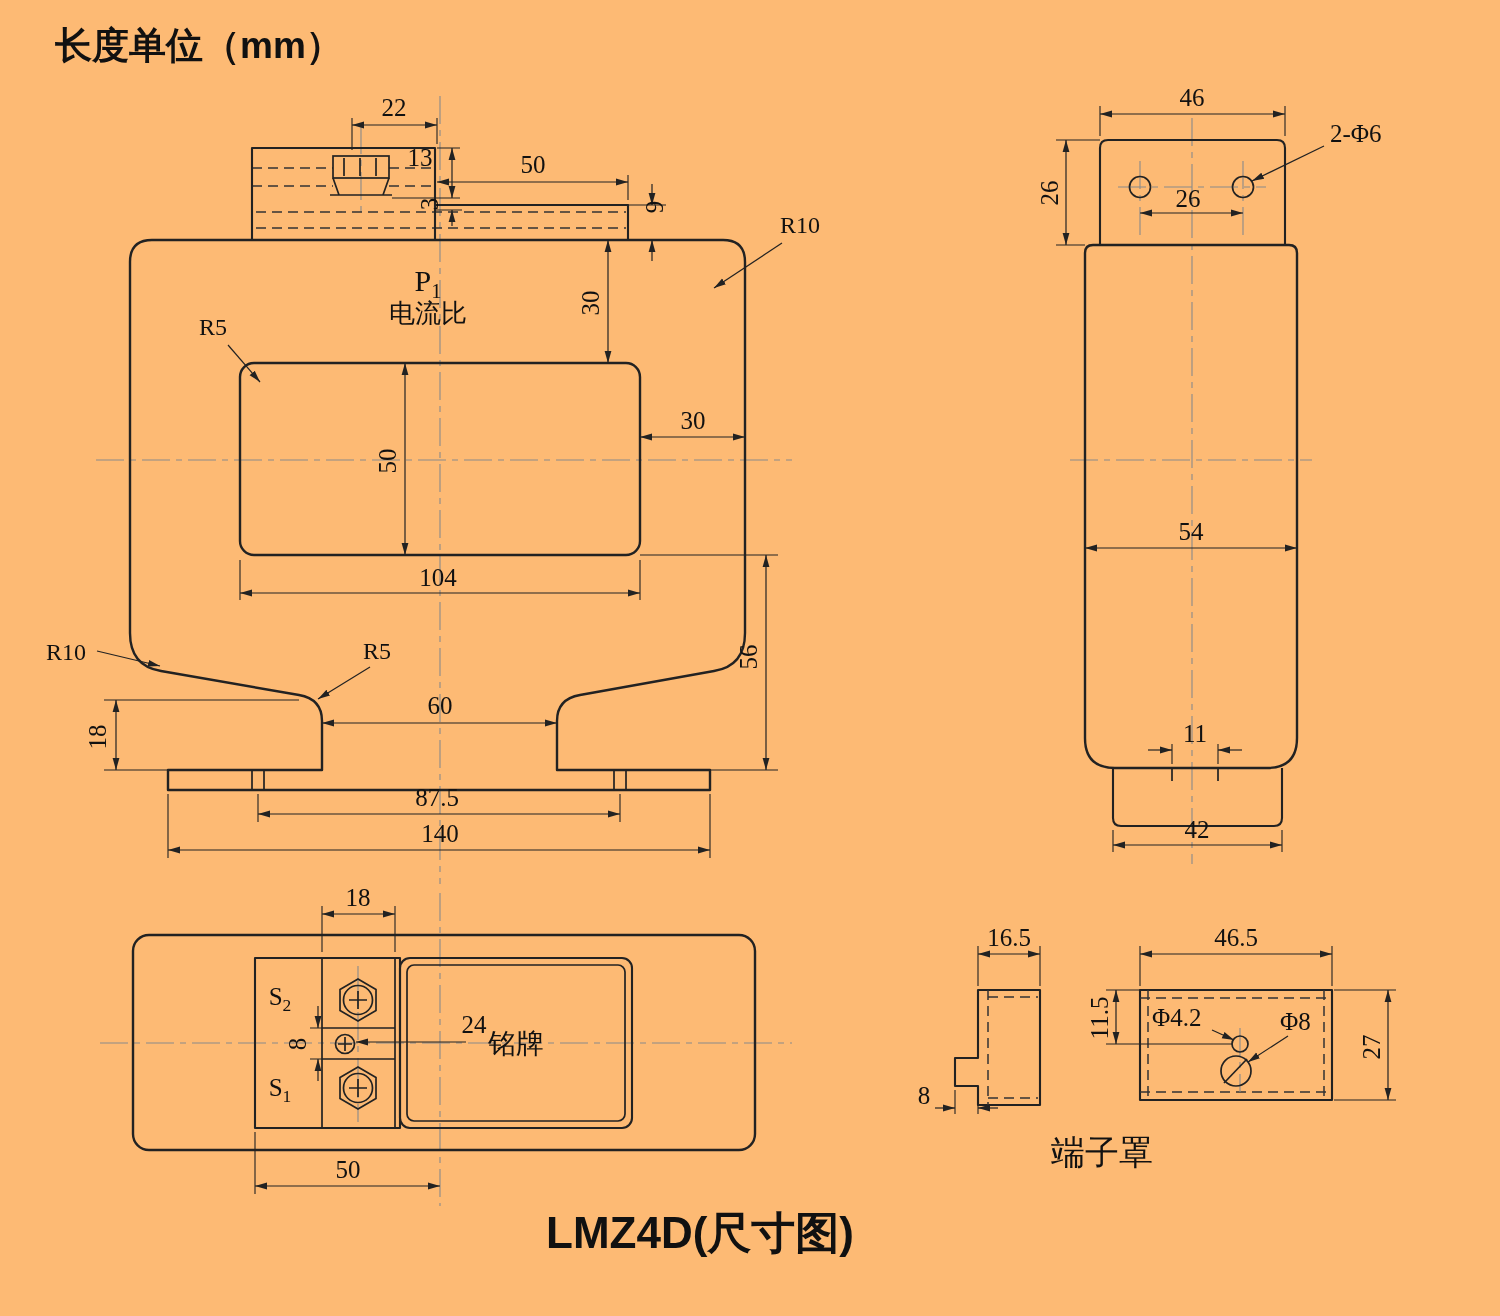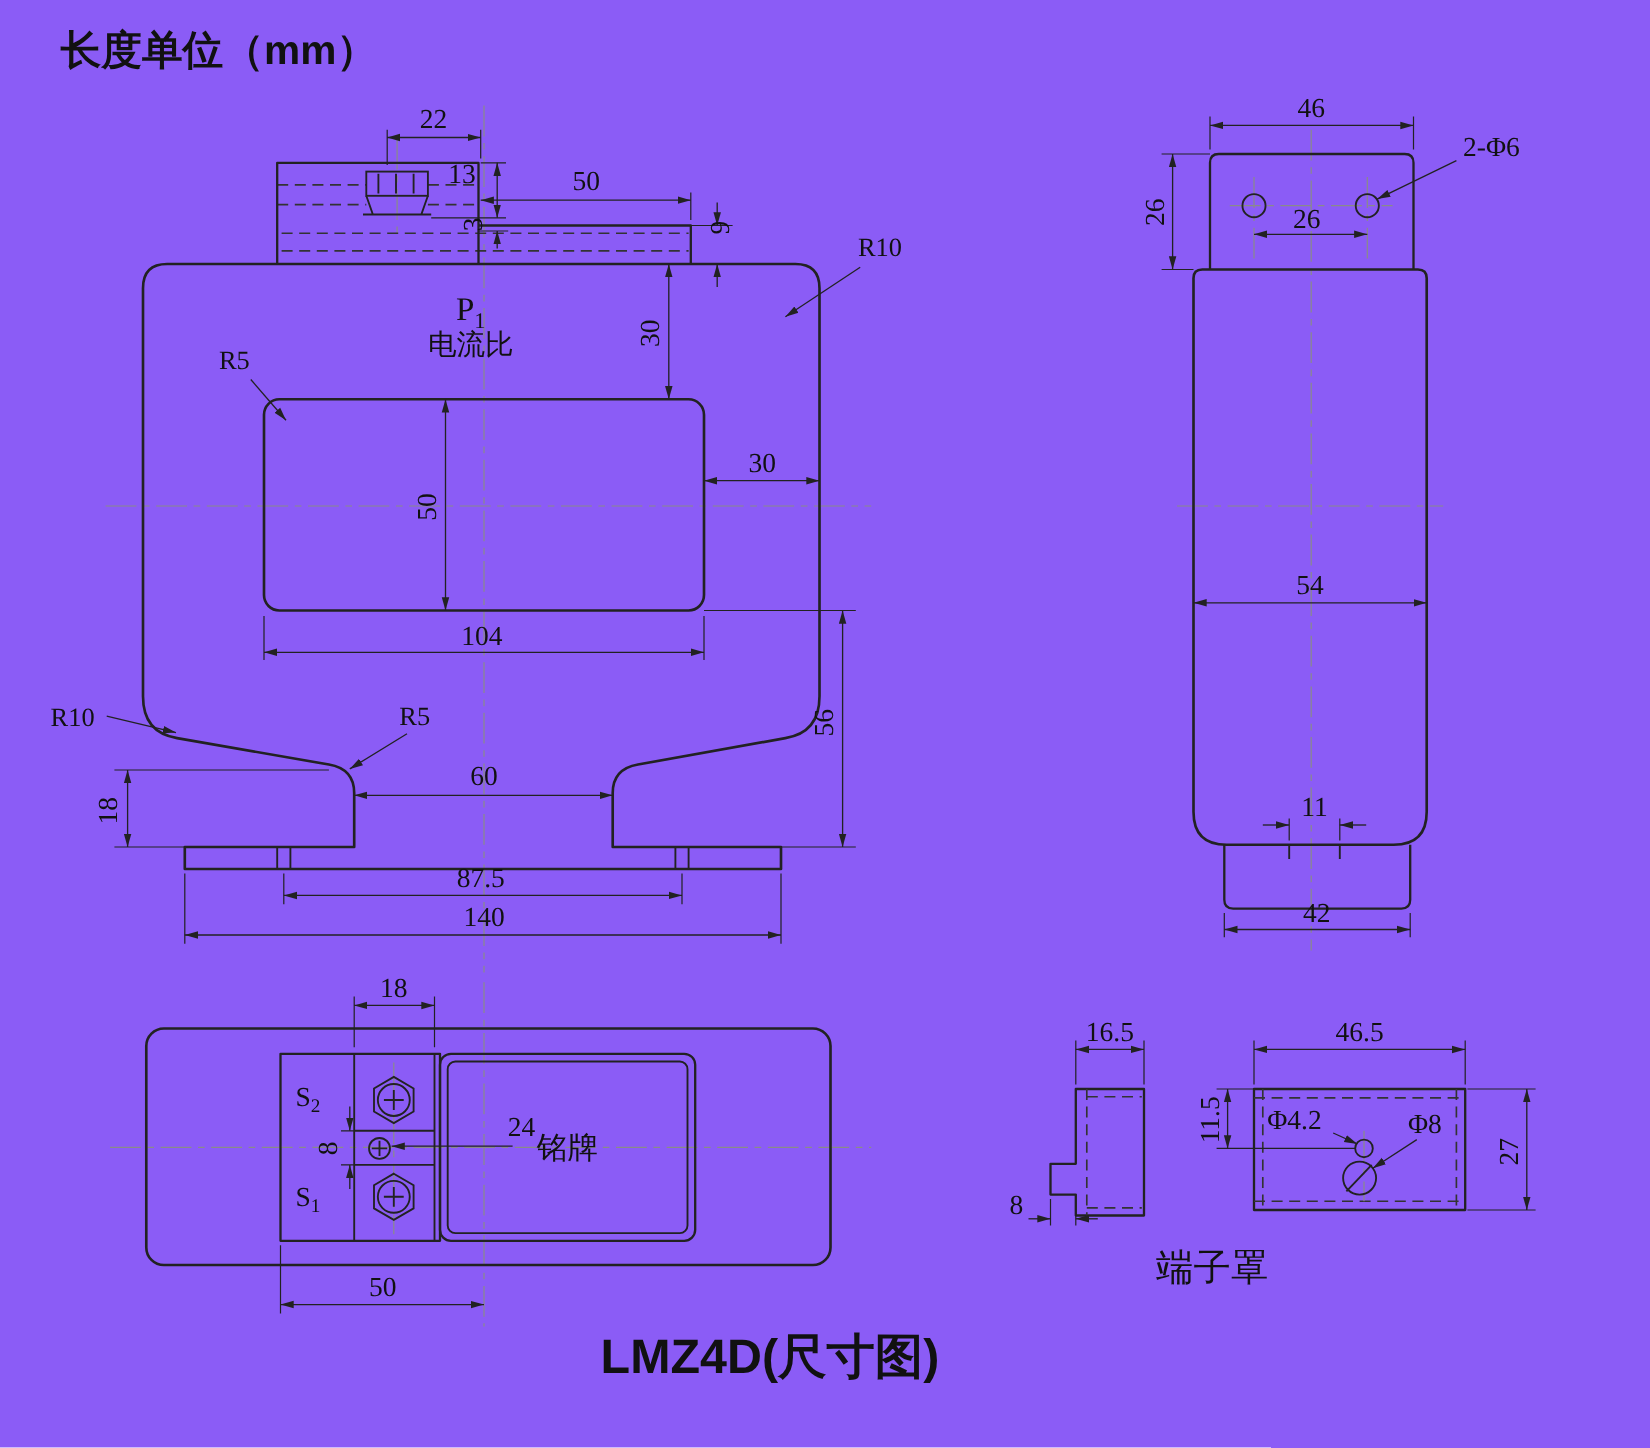--- a/index.html
+++ b/index.html
@@ -1,16 +1,16 @@
 <!DOCTYPE html>
 <html><head>
 <meta charset="utf-8">
 <style>
   html,body{margin:0;padding:0;background:#ffffff;}
-  .canvas{position:relative;width:1500px;height:1316px;background:#8b5cf6;overflow:hidden;}
+  .canvas{position:relative;width:1500px;height:1316px;background:#fdba74;overflow:hidden;}
   svg{display:block;}
   svg text{fill:#111;font-family:"Liberation Serif","DejaVu Serif",serif;}
   .outline{fill:none;stroke:#222;stroke-width:2.4;stroke-linejoin:round;stroke-linecap:round;}
   .outline2{fill:none;stroke:#222;stroke-width:2.1;stroke-linejoin:round;}
   .detail{fill:none;stroke:#222;stroke-width:1.7;}
   .hid{fill:none;stroke:#333;stroke-width:1.5;stroke-dasharray:10 6;}
   .cl{fill:none;stroke:#8a8a8a;stroke-width:1.1;stroke-dasharray:28 6 6 6;}
   .dim{stroke:#222;stroke-width:1.2;fill:none;}
   .ext{stroke:#222;stroke-width:1.1;fill:none;}
   .leader{stroke:#222;stroke-width:1.2;fill:none;}

